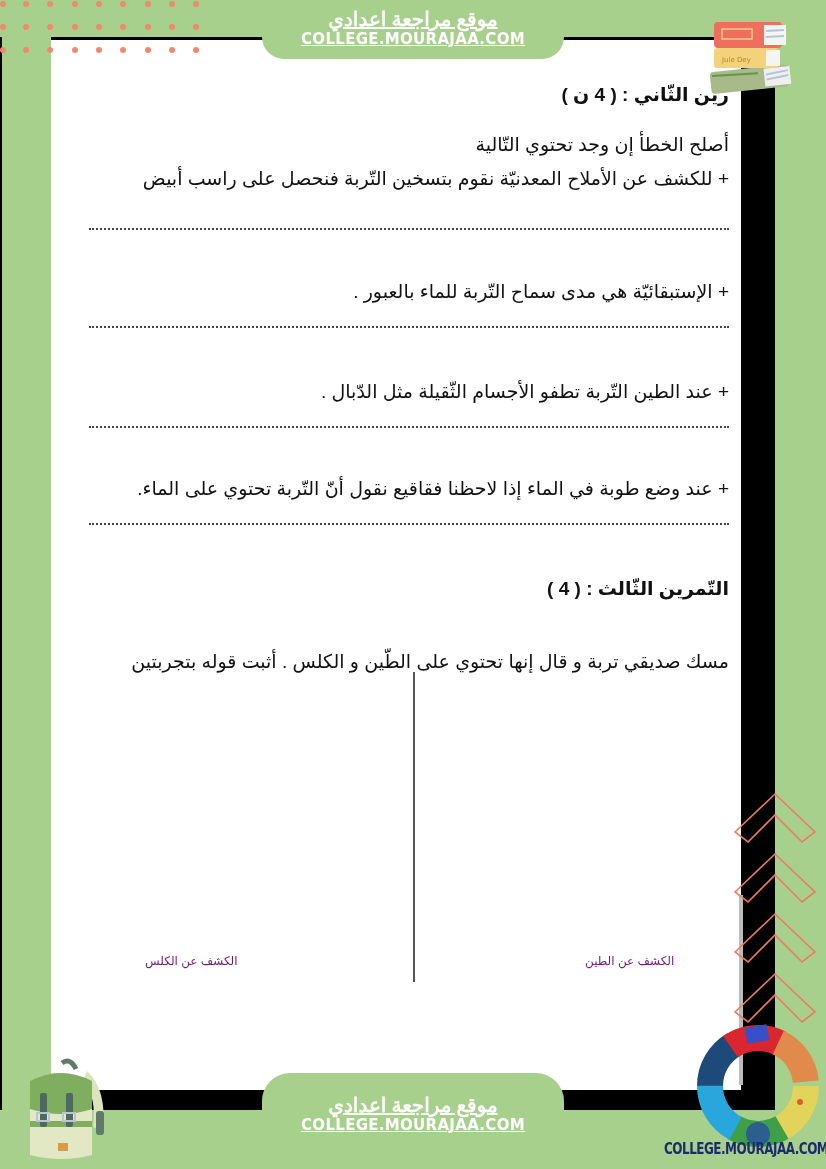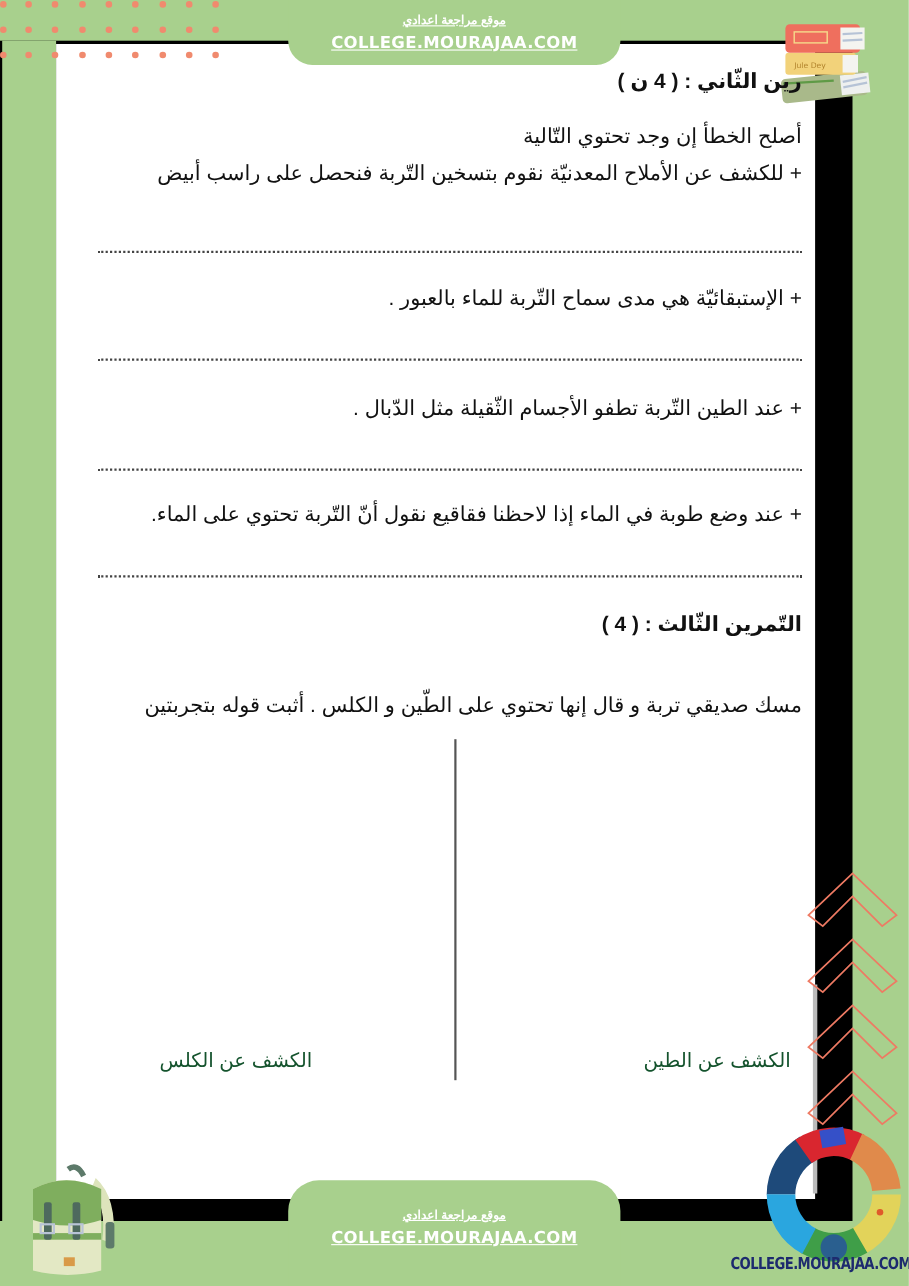--- a/index.html
+++ b/index.html
@@ -41,48 +41,48 @@
       border-radius: 0 0 22px 22px;
       text-align: center; color: #fff;
     }
     .banner-bottom {
       position: absolute; left: 262px; top: 1073px; width: 302px; height: 96px;
       background: #a8d08d;
       border-radius: 28px 28px 0 0;
       text-align: center; color: #fff;
     }
     .banner-ar {
-      font-family: Liberation Sans, sans-serif; font-weight: bold; font-size: 11px;
+      font-family: Liberation Serif, serif; font-weight: bold; font-size: 20px;
       text-decoration: underline; direction: rtl; display: block; line-height: 20px;
     }
     .banner-url {
       font-family: "DejaVu Sans", sans-serif; font-size: 15px; font-weight: bold;
       text-decoration: underline; display: block; line-height: 20px; letter-spacing: 0.3px;
     }
     .banner-top .banner-ar { margin-top: 9px; }
     .banner-bottom .banner-ar { margin-top: 22px; }
     .content {
       position: absolute; left: 84px; top: 55px; width: 645px;
       direction: rtl; color: #111;
       font-family: "Liberation Sans", "DejaVu Sans", sans-serif;
     }
     .line {
-      position: absolute; right: 0; white-space: nowrap; font-size: 19px;
+      position: absolute; right: 0; white-space: nowrap; font-size: 19px; margin-top: 20px;
     }
     .heading { font-weight: bold; font-size: 19px; }
     .dotted {
       position: absolute; right: 0; width: 640px; height: 3px;
       border-bottom: 2px dotted #444;
     }
     .divider {
       position: absolute; left: 413px; top: 672px; width: 2px; height: 310px;
       background: #555;
     }
     .label {
-      position: absolute; font-size: 18px; direction: rtl; white-space: nowrap; color: #14532d;
+      position: absolute; font-size: 12px; direction: rtl; white-space: nowrap; color: #701a75;
     }
     .chevrons { position: absolute; left: 730px; top: 790px; width: 90px; height: 260px; }
     .books { position: absolute; left: 700px; top: 10px; width: 100px; height: 90px; }
     .backpack { position: absolute; left: 12px; top: 1055px; width: 100px; height: 110px; }
     .wheel { position: absolute; left: 694px; top: 1022px; width: 128px; height: 128px; }
     .wheel-url {
       position: absolute; left: 664px; top: 1142px; width: 160px; text-align: center;
       font-family: "DejaVu Sans", sans-serif; font-weight: bold; font-size: 12px;
       color: #1d2a6e; letter-spacing: -0.5px; transform: scaleY(1.25);
     }

